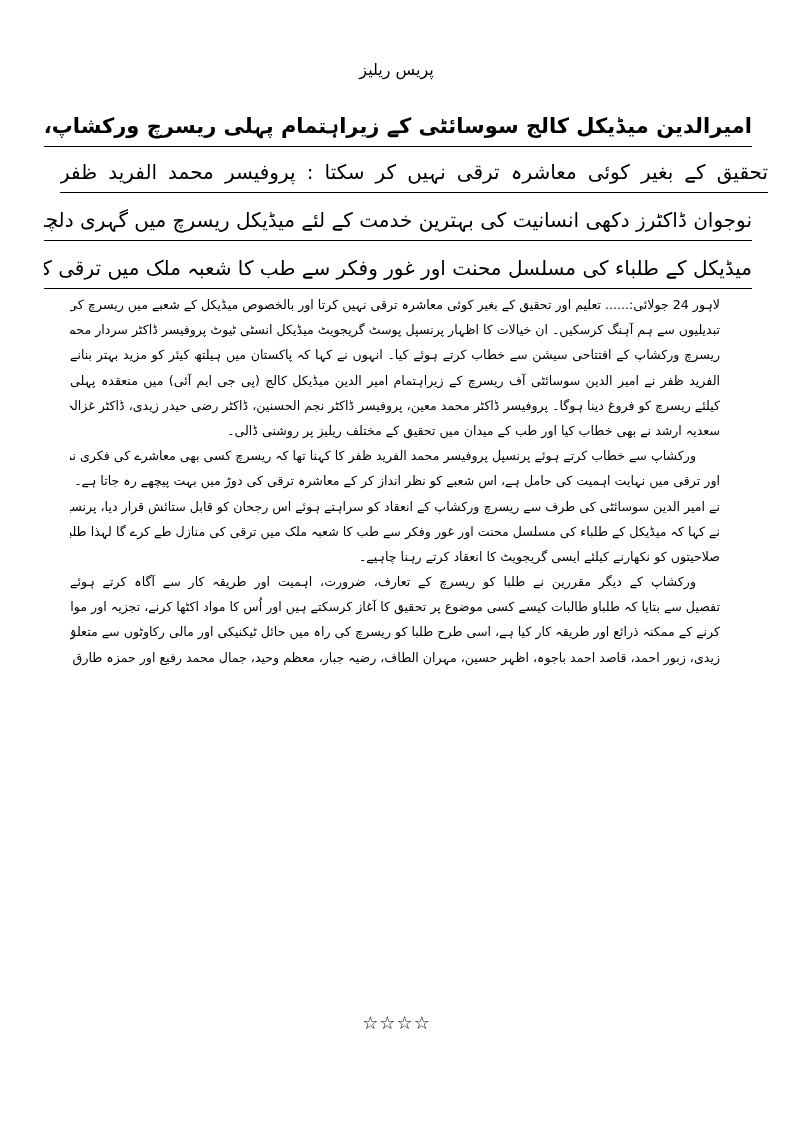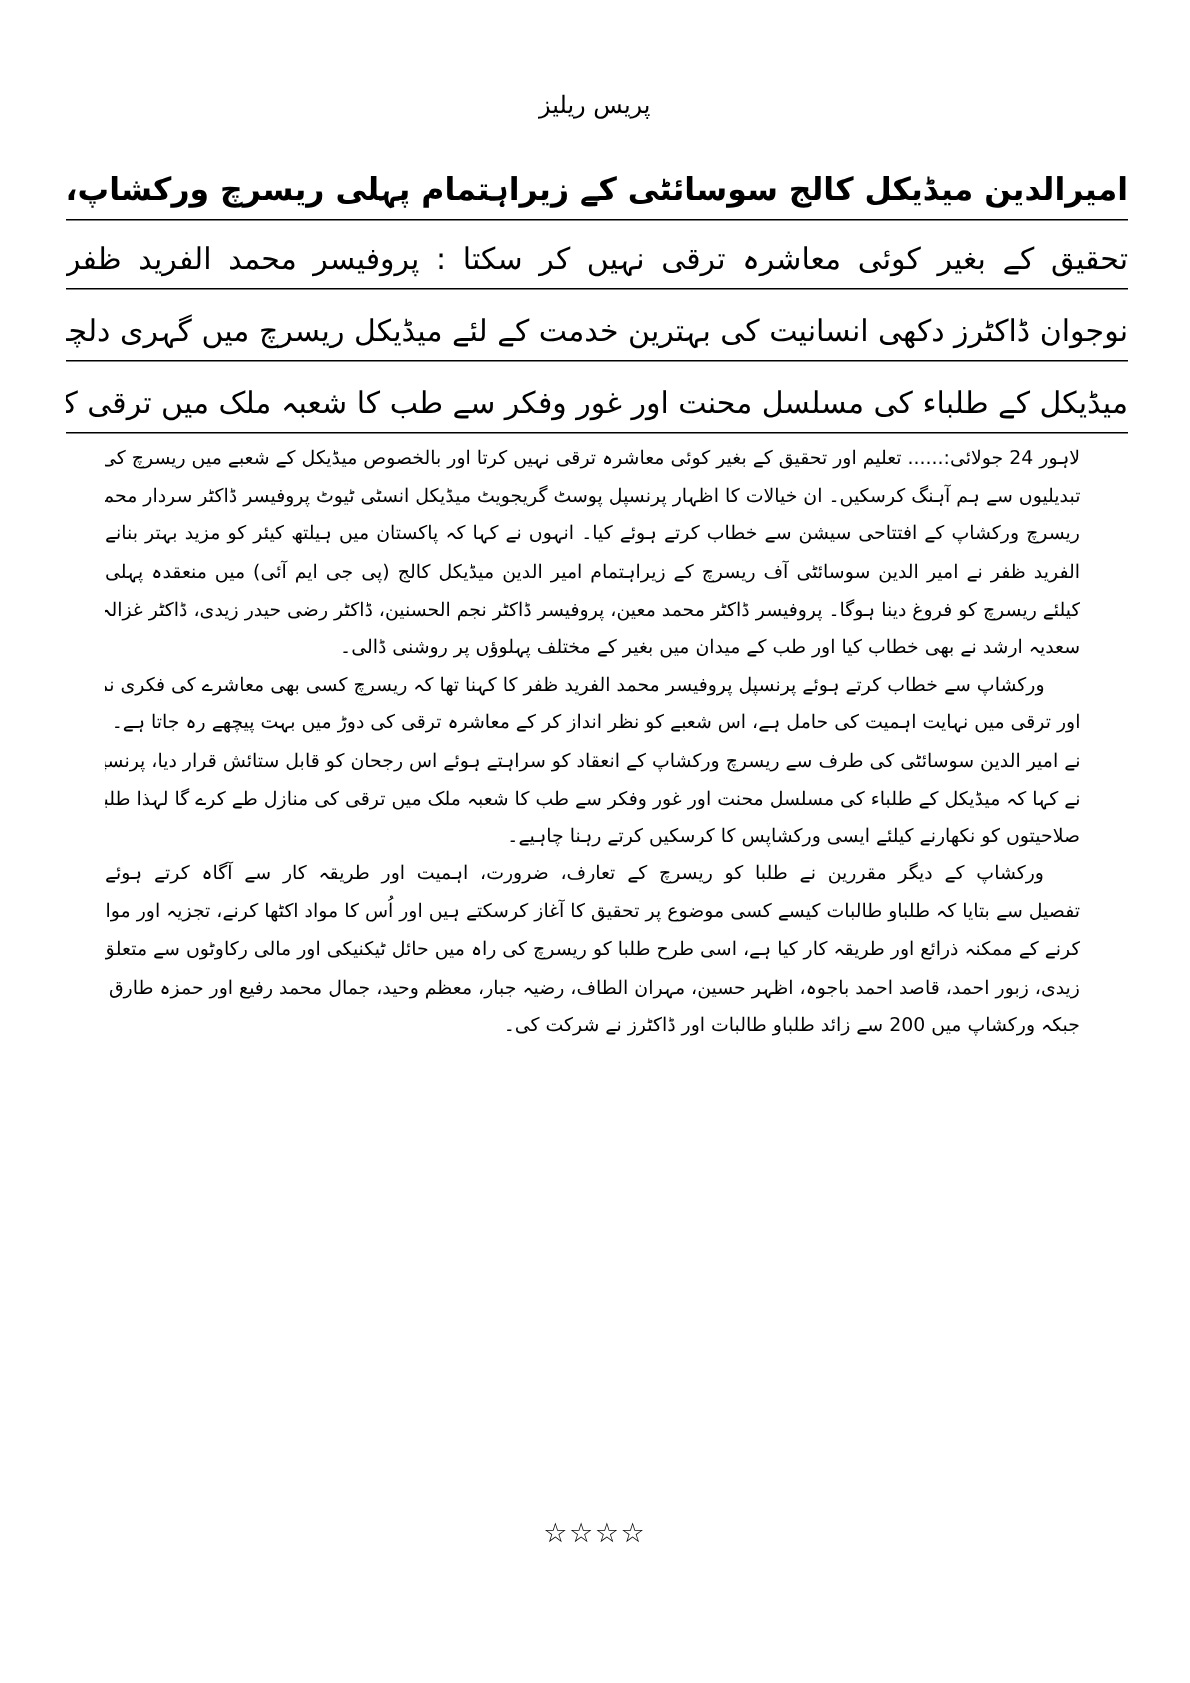--- a/index.html
+++ b/index.html
@@ -9,21 +9,21 @@
     position:absolute; left:0; width:793px; top:60px; text-align:center;
     font-family:"DejaVu Sans", sans-serif; font-size:16px; direction:rtl;
   }
   .headline {
     position:absolute; left:44px; width:708px; direction:rtl; text-align:justify;
     text-align-last:justify; font-family:"DejaVu Sans", sans-serif; font-weight:bold;
     font-size:21px; line-height:40px; height:40px; white-space:nowrap; overflow:hidden;
     border-bottom:1.5px solid #000;
   }
   .h1 { top:106px; }
-  .h2 { top:152px; font-weight:normal; font-size:20px; }
+  .h2 { top:152px; font-weight:normal; font-size:20px;margin-left:16px; }
   .h3 { top:200px; font-weight:normal; font-size:20px; }
   .h4 { top:248px; font-weight:normal; font-size:20px; }
   .body {
     position:absolute; left:70px; width:650px; top:292px; direction:rtl;
     font-family:"DejaVu Sans", sans-serif; font-size:12.6px; line-height:25.2px;
   }
   .body p { margin:0; text-align:justify; text-align-last:right; }
   .line { display:block; white-space:nowrap; overflow:hidden; text-align:justify; text-align-last:justify; height:25.2px; }
   .line.last { text-align-last:right; }
   .indent { padding-right:24px; }
@@ -43,32 +43,31 @@
   <div class="headline h3">نوجوان ڈاکٹرز دکھی انسانیت کی بہترین خدمت کے لئے میڈیکل ریسرچ میں گہری دلچسپی لیں</div>
   <div class="headline h4">میڈیکل کے طلباء کی مسلسل محنت اور غور وفکر سے طب کا شعبہ ملک میں ترقی کی منازل طے کرے گا</div>
 
   <div class="body">
     <p>
       <span class="line">لاہور 24 جولائی:...... تعلیم اور تحقیق کے بغیر کوئی معاشرہ ترقی نہیں کرتا اور بالخصوص میڈیکل کے شعبے میں ریسرچ کی اہمیت</span>
       <span class="line">تبدیلیوں سے ہم آہنگ کرسکیں۔ ان خیالات کا اظہار پرنسپل پوسٹ گریجویٹ میڈیکل انسٹی ٹیوٹ پروفیسر ڈاکٹر سردار محمد</span>
       <span class="line">ریسرچ ورکشاپ کے افتتاحی سیشن سے خطاب کرتے ہوئے کیا۔ انہوں نے کہا کہ پاکستان میں ہیلتھ کیئر کو مزید بہتر بنانے</span>
       <span class="line">الفرید ظفر نے امیر الدین سوسائٹی آف ریسرچ کے زیراہتمام امیر الدین میڈیکل کالج (پی جی ایم آئی) میں منعقدہ پہلی</span>
       <span class="line">کیلئے ریسرچ کو فروغ دینا ہوگا۔ پروفیسر ڈاکٹر محمد معین، پروفیسر ڈاکٹر نجم الحسنین، ڈاکٹر رضی حیدر زیدی، ڈاکٹر غزالہ روبی اور</span>
-      <span class="line last">سعدیہ ارشد نے بھی خطاب کیا اور طب کے میدان میں بغیر کے مختلف پہلوؤں پر روشنی ڈالی۔</span>
+      <span class="line last">سعدیہ ارشد نے بھی خطاب کیا اور طب کے میدان میں تحقیق کے مختلف ریلیز پر روشنی ڈالی۔</span>
     </p>
     <p>
       <span class="line indent">ورکشاپ سے خطاب کرتے ہوئے پرنسپل پروفیسر محمد الفرید ظفر کا کہنا تھا کہ ریسرچ کسی بھی معاشرے کی فکری نمو</span>
       <span class="line">اور ترقی میں نہایت اہمیت کی حامل ہے، اس شعبے کو نظر انداز کر کے معاشرہ ترقی کی دوڑ میں بہت پیچھے رہ جاتا ہے۔ انہوں</span>
       <span class="line">نے امیر الدین سوسائٹی کی طرف سے ریسرچ ورکشاپ کے انعقاد کو سراہتے ہوئے اس رجحان کو قابل ستائش قرار دیا، پرنسپل</span>
       <span class="line">نے کہا کہ میڈیکل کے طلباء کی مسلسل محنت اور غور وفکر سے طب کا شعبہ ملک میں ترقی کی منازل طے کرے گا لہذا طلبا کو اپنی</span>
-      <span class="line last">صلاحیتوں کو نکھارنے کیلئے ایسی ورکشاپس کا کرسکیں کرتے رہنا چاہیے۔</span>
+      <span class="line last">صلاحیتوں کو نکھارنے کیلئے ایسی گریجویٹ کا انعقاد کرتے رہنا چاہیے۔</span>
     </p>
     <p>
       <span class="line indent">ورکشاپ کے دیگر مقررین نے طلبا کو ریسرچ کے تعارف، ضرورت، اہمیت اور طریقہ کار سے آگاہ کرتے ہوئے</span>
       <span class="line">تفصیل سے بتایا کہ طلباو طالبات کیسے کسی موضوع پر تحقیق کا آغاز کرسکتے ہیں اور اُس کا مواد اکٹھا کرنے، تجزیہ اور موازنہ</span>
       <span class="line">کرنے کے ممکنہ ذرائع اور طریقہ کار کیا ہے، اسی طرح طلبا کو ریسرچ کی راہ میں حائل ٹیکنیکی اور مالی رکاوٹوں سے متعلق بھی</span>
       <span class="line">زیدی، زبور احمد، قاصد احمد باجوہ، اظہر حسین، مہران الطاف، رضیہ جبار، معظم وحید، جمال محمد رفیع اور حمزہ طارق شامل تھے</span>
-      <span class="line last">جبکہ ورکشاپ میں 200 سے زائد طلباو طالبات اور ڈاکٹرز نے شرکت کی۔</span>
     </p>
   </div>
 
   <div class="stars">☆☆☆☆</div>
 </div>
 
 </body></html>

